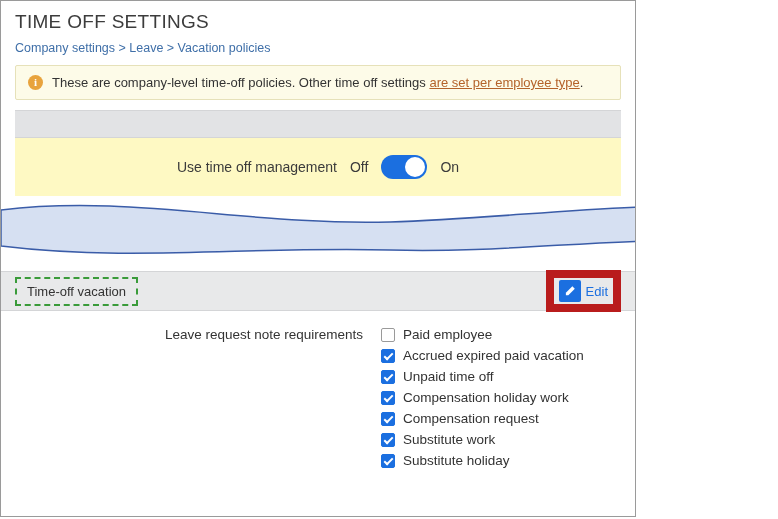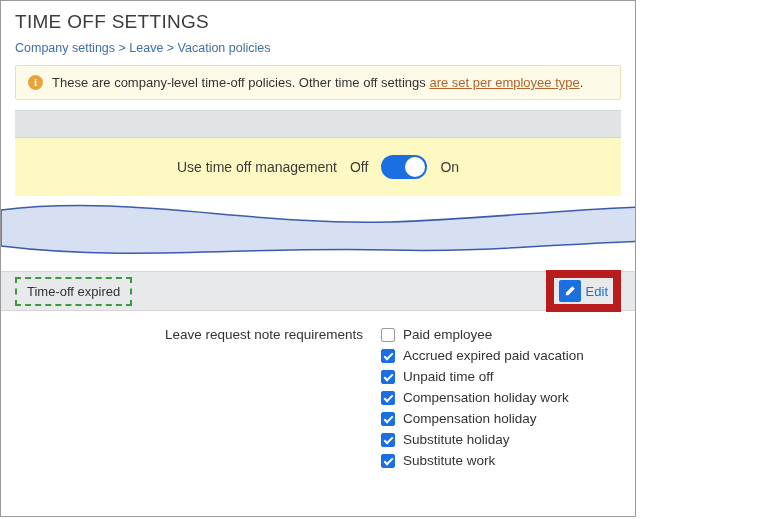--- a/index.html
+++ b/index.html
@@ -236,21 +236,21 @@
     <span class="toggle-side">On</span>
   </div>
 
   <div class="wave-band">
     <svg viewBox="0 0 778 58" preserveAspectRatio="none">
       <path d="M0,10 C130,-6 250,26 389,22 C528,18 650,-4 778,12 L778,46 C650,30 528,54 389,50 C250,46 130,62 0,46 Z" fill="#d6e0f2" stroke="#3a5ca8" stroke-width="1.5"></path>
     </svg>
   </div>
 
   <div class="section-bar">
-    <div class="section-title-box">Time-off expired</div>
+    <div class="section-title-box">Time-off vacation</div>
     <div class="edit-box">
       <span class="edit-icon">
         <svg width="13" height="13" viewBox="0 0 16 16">
           <path d="M11.5 1.5l3 3-8 8H3.5v-3z" fill="#ffffff"></path>
         </svg>
       </span>
       <span class="edit-label">Edit</span>
     </div>
   </div>
 
@@ -268,26 +268,26 @@
       <div class="check-row">
         <span class="cb checked"></span>
         <span>Unpaid time off</span>
       </div>
       <div class="check-row">
         <span class="cb checked"></span>
         <span>Compensation holiday work</span>
       </div>
       <div class="check-row">
         <span class="cb checked"></span>
-        <span>Compensation holiday</span>
+        <span>Compensation request</span>
+      </div>
+      <div class="check-row">
+        <span class="cb checked"></span>
+        <span>Substitute work</span>
       </div>
       <div class="check-row">
         <span class="cb checked"></span>
         <span>Substitute holiday</span>
       </div>
-      <div class="check-row">
-        <span class="cb checked"></span>
-        <span>Substitute work</span>
-      </div>
     </div>
   </div>
 
 </div>
 
 </body></html>

